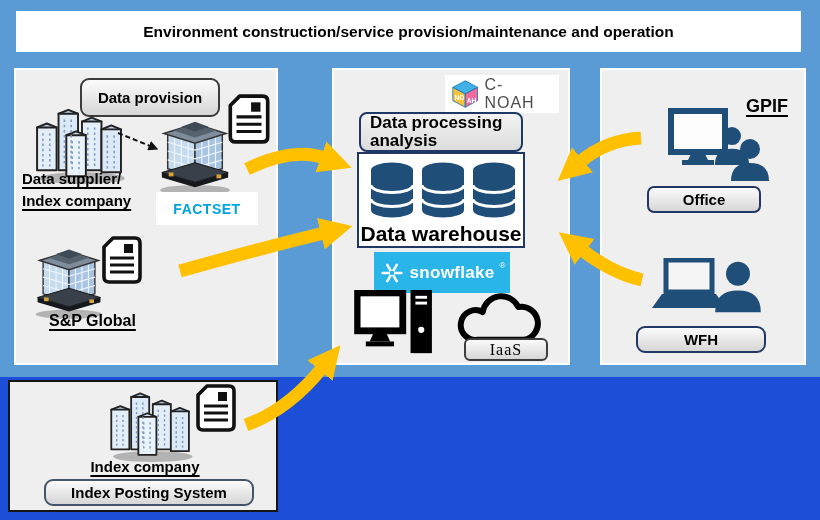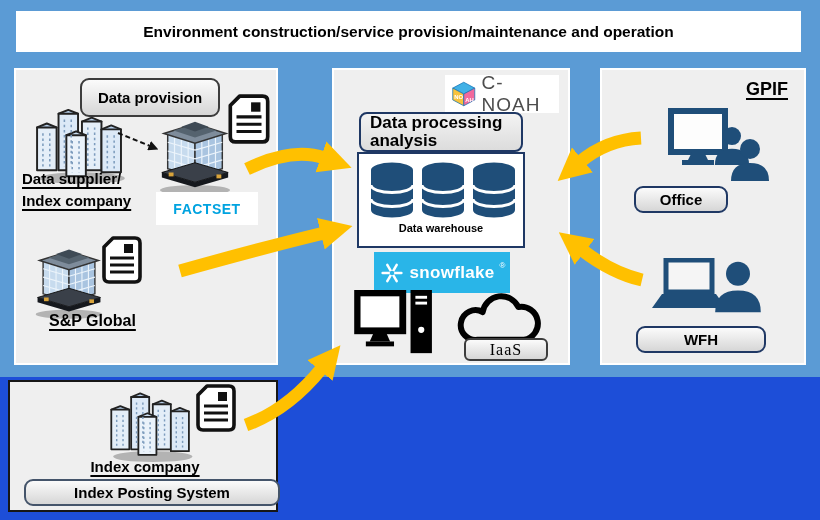--- a/index.html
+++ b/index.html
@@ -21,37 +21,37 @@
        display:flex;align-items:center;justify-content:center;
        font-weight:bold;font-size:15px;box-sizing:border-box;}
   .lbl-grey{border-color:#3c3c3c;}
   .lbl-serif{font-family:"Liberation Serif",serif;font-weight:normal;font-size:16px;letter-spacing:1px;}
   .u{text-decoration:underline;text-decoration-thickness:2px;text-underline-offset:3px;}
   .b15{font-weight:bold;font-size:15px;line-height:22px;}
   .navy{color:var(--navy);}
   .whitebox{background:#fff;}
   .cnoah-box{left:111px;top:5px;width:114px;height:38px;display:flex;align-items:center;
              gap:6px;padding:0 7px;box-sizing:border-box;}
-  .cnoah-text{font-size:19px;font-weight:500;letter-spacing:1px;color:#4d4d4d;}
+  .cnoah-text{font-size:16px;font-weight:500;letter-spacing:1px;color:#4d4d4d;}
   .proc-box{left:25px;top:42px;width:164px;height:40px;border-radius:8px;
             display:flex;flex-direction:column;justify-content:center;padding-left:9px;
             font-weight:bold;font-size:17px;line-height:18px;
             background:linear-gradient(#f3f3f3,#dcdcdc);border:2px solid var(--box_border);box-sizing:border-box;}
   .dw-box{left:23px;top:82px;width:168px;height:96px;background:#fff;
           border:2px solid var(--box_border);box-sizing:border-box;}
   .dw-label{position:absolute;left:0;top:68px;width:100%;text-align:center;
-            font-weight:bold;font-size:11px;}
+            font-weight:bold;font-size:21px;}
   .sf-box{left:40px;top:182px;width:136px;height:41px;background:var(--snowflake_blue);
           display:flex;align-items:center;justify-content:center;gap:5px;color:#fff;}
   .sf-text{font-size:17px;font-weight:600;letter-spacing:.3px;}
   .sf-reg{font-size:8px;align-self:flex-start;margin-top:9px;}
   .factset-box{left:140px;top:122px;width:102px;height:33px;background:#fff;
                display:flex;align-items:center;justify-content:center;}
   .factset-text{color:var(--factset_blue);font-weight:bold;font-size:14px;letter-spacing:.5px;}
-  .gpif{right:16px;top:9px;font-weight:600;font-size:18px;}
+  .gpif{right:16px;top:26px;font-weight:600;font-size:18px;}
   .overlay{left:0;top:0;width:820px;height:520px;pointer-events:none;}
 </style>
 </head>
 <body>
 
 <svg width="0" height="0" style="position:absolute" aria-hidden="true">
   <defs>
     <symbol id="sym-doc" viewBox="0 0 40 48">
       <path d="M11,2 L33,2 Q38,2 38,7 L38,41 Q38,46 33,46 L7,46 Q2,46 2,41 L2,11 Z" fill="#fff" stroke="#111" stroke-width="3.6" stroke-linejoin="round"></path>
       <rect x="22" y="8" width="9" height="9" fill="#111"></rect>
@@ -260,21 +260,21 @@
     <div class="abs gpif">
       <span class="u">GPIF</span>
     </div>
 
     <svg class="abs navy" style="left:58px;top:36px;color:var(--navy);" width="112" height="78" viewBox="0 0 112 78">
       <use href="#sym-monitor" x="8" y="2" width="60" height="58"></use>
       <use href="#sym-person" x="54" y="20" width="36" height="40"></use>
       <use href="#sym-person" x="70" y="32" width="40" height="44"></use>
     </svg>
 
-    <div class="abs lbl" style="left:32px;top:116px;width:94px;height:27px;">
+    <div class="abs lbl" style="left:45px;top:116px;width:114px;height:27px;border-radius:7px;">
       <span>Office</span>
     </div>
 
     <svg class="abs navy" style="left:50px;top:176px;color:var(--navy);" width="116" height="80" viewBox="0 0 116 80">
       <use href="#sym-laptop" x="0" y="12" width="76" height="56"></use>
       <use href="#sym-person" x="62" y="14" width="48" height="54"></use>
     </svg>
 
     <div class="abs lbl" style="left:34px;top:256px;width:130px;height:27px;">
       <span>WFH</span>
@@ -284,21 +284,21 @@
   <div class="abs panel panel-dark" style="left:8px;top:380px;width:270px;height:132px;">
     <svg class="abs" style="left:95px;top:6px;" width="92" height="74" viewBox="0 0 100 82">
       <use href="#sym-cluster"></use>
     </svg>
     <svg class="abs" style="left:186px;top:2px;" width="40" height="48" viewBox="0 0 40 48">
       <use href="#sym-doc"></use>
     </svg>
     <div class="abs b15" style="left:10px;top:74px;width:250px;text-align:center;">
       <span class="u">Index company</span>
     </div>
-    <div class="abs lbl" style="left:14px;top:97px;width:256px;height:27px;border-color:#44546A;">
+    <div class="abs lbl" style="left:34px;top:97px;width:210px;height:27px;border-color:#44546A;">
       <span>Index Posting System</span>
     </div>
   </div>
 
   <svg class="abs overlay" viewBox="0 0 820 520">
     <defs>
       <marker id="mY" viewBox="0 0 10 10" refX="1" refY="5" markerWidth="2.5" markerHeight="2.8" orient="auto" markerUnits="strokeWidth">
         <path d="M0,0 L10,5 L0,10 Z" fill="#FFC000"></path>
       </marker>
       <marker id="mB" viewBox="0 0 10 10" refX="1" refY="5" markerWidth="5" markerHeight="5" orient="auto" markerUnits="strokeWidth">

